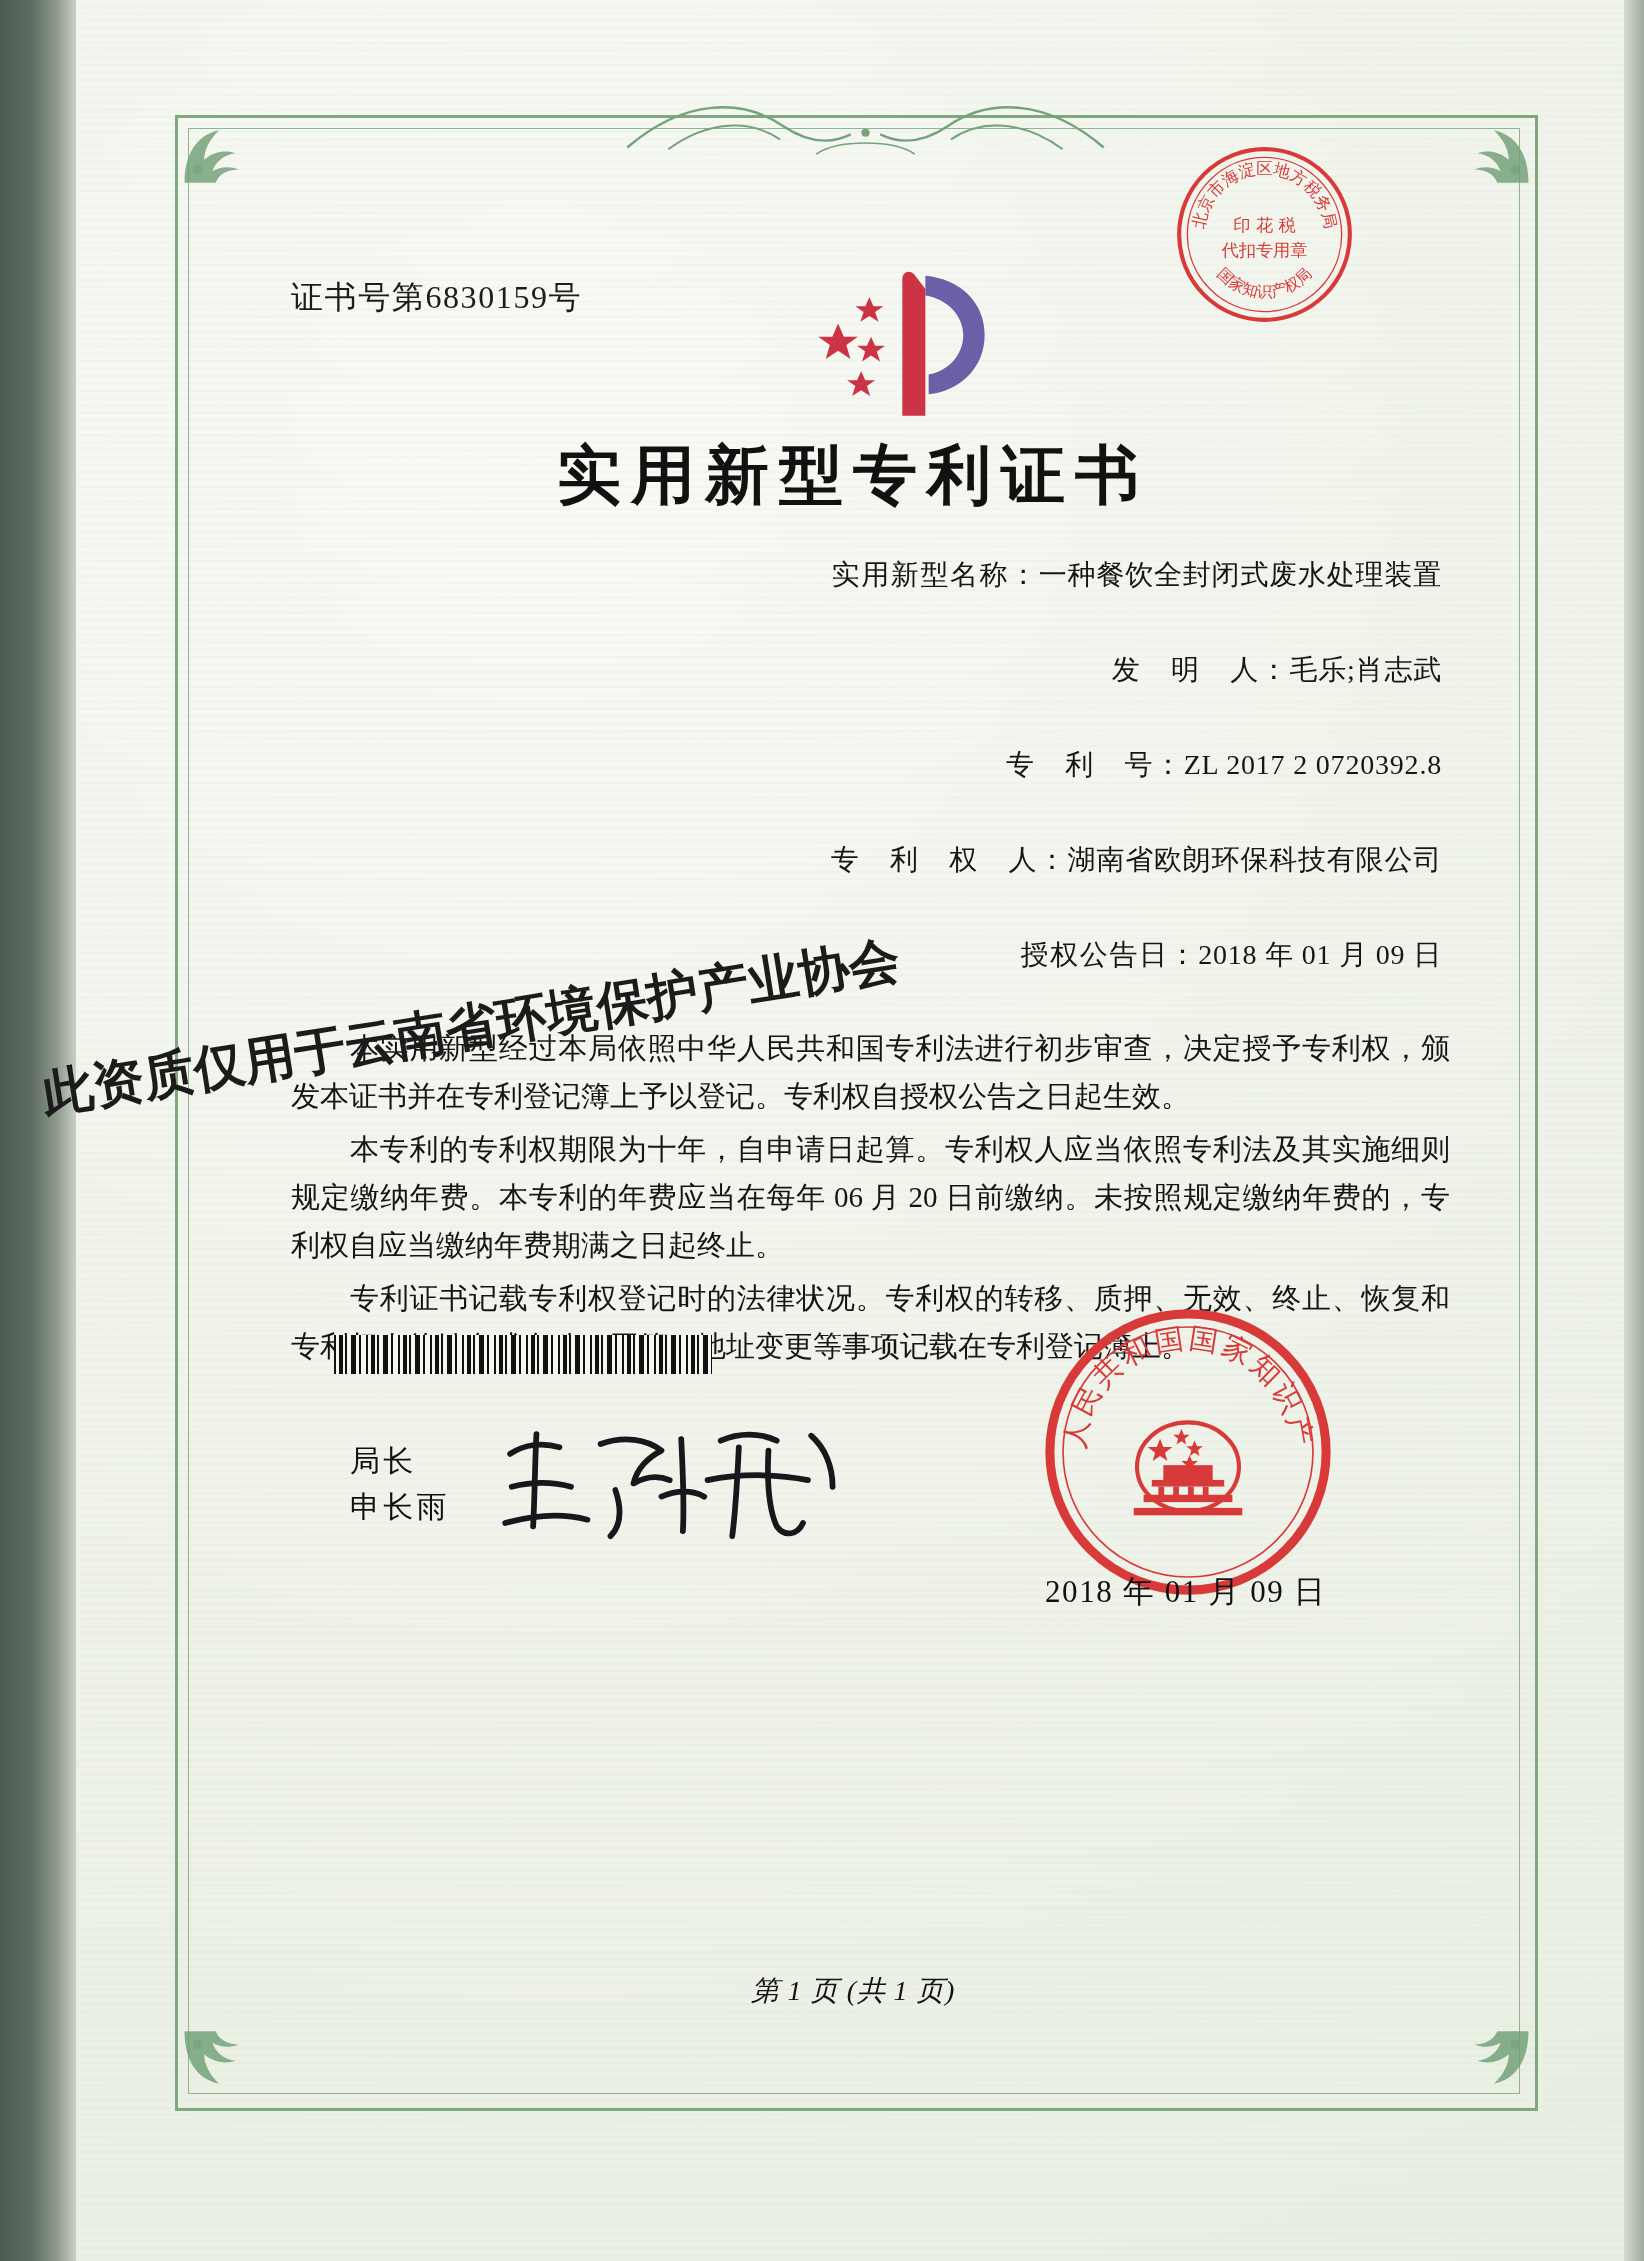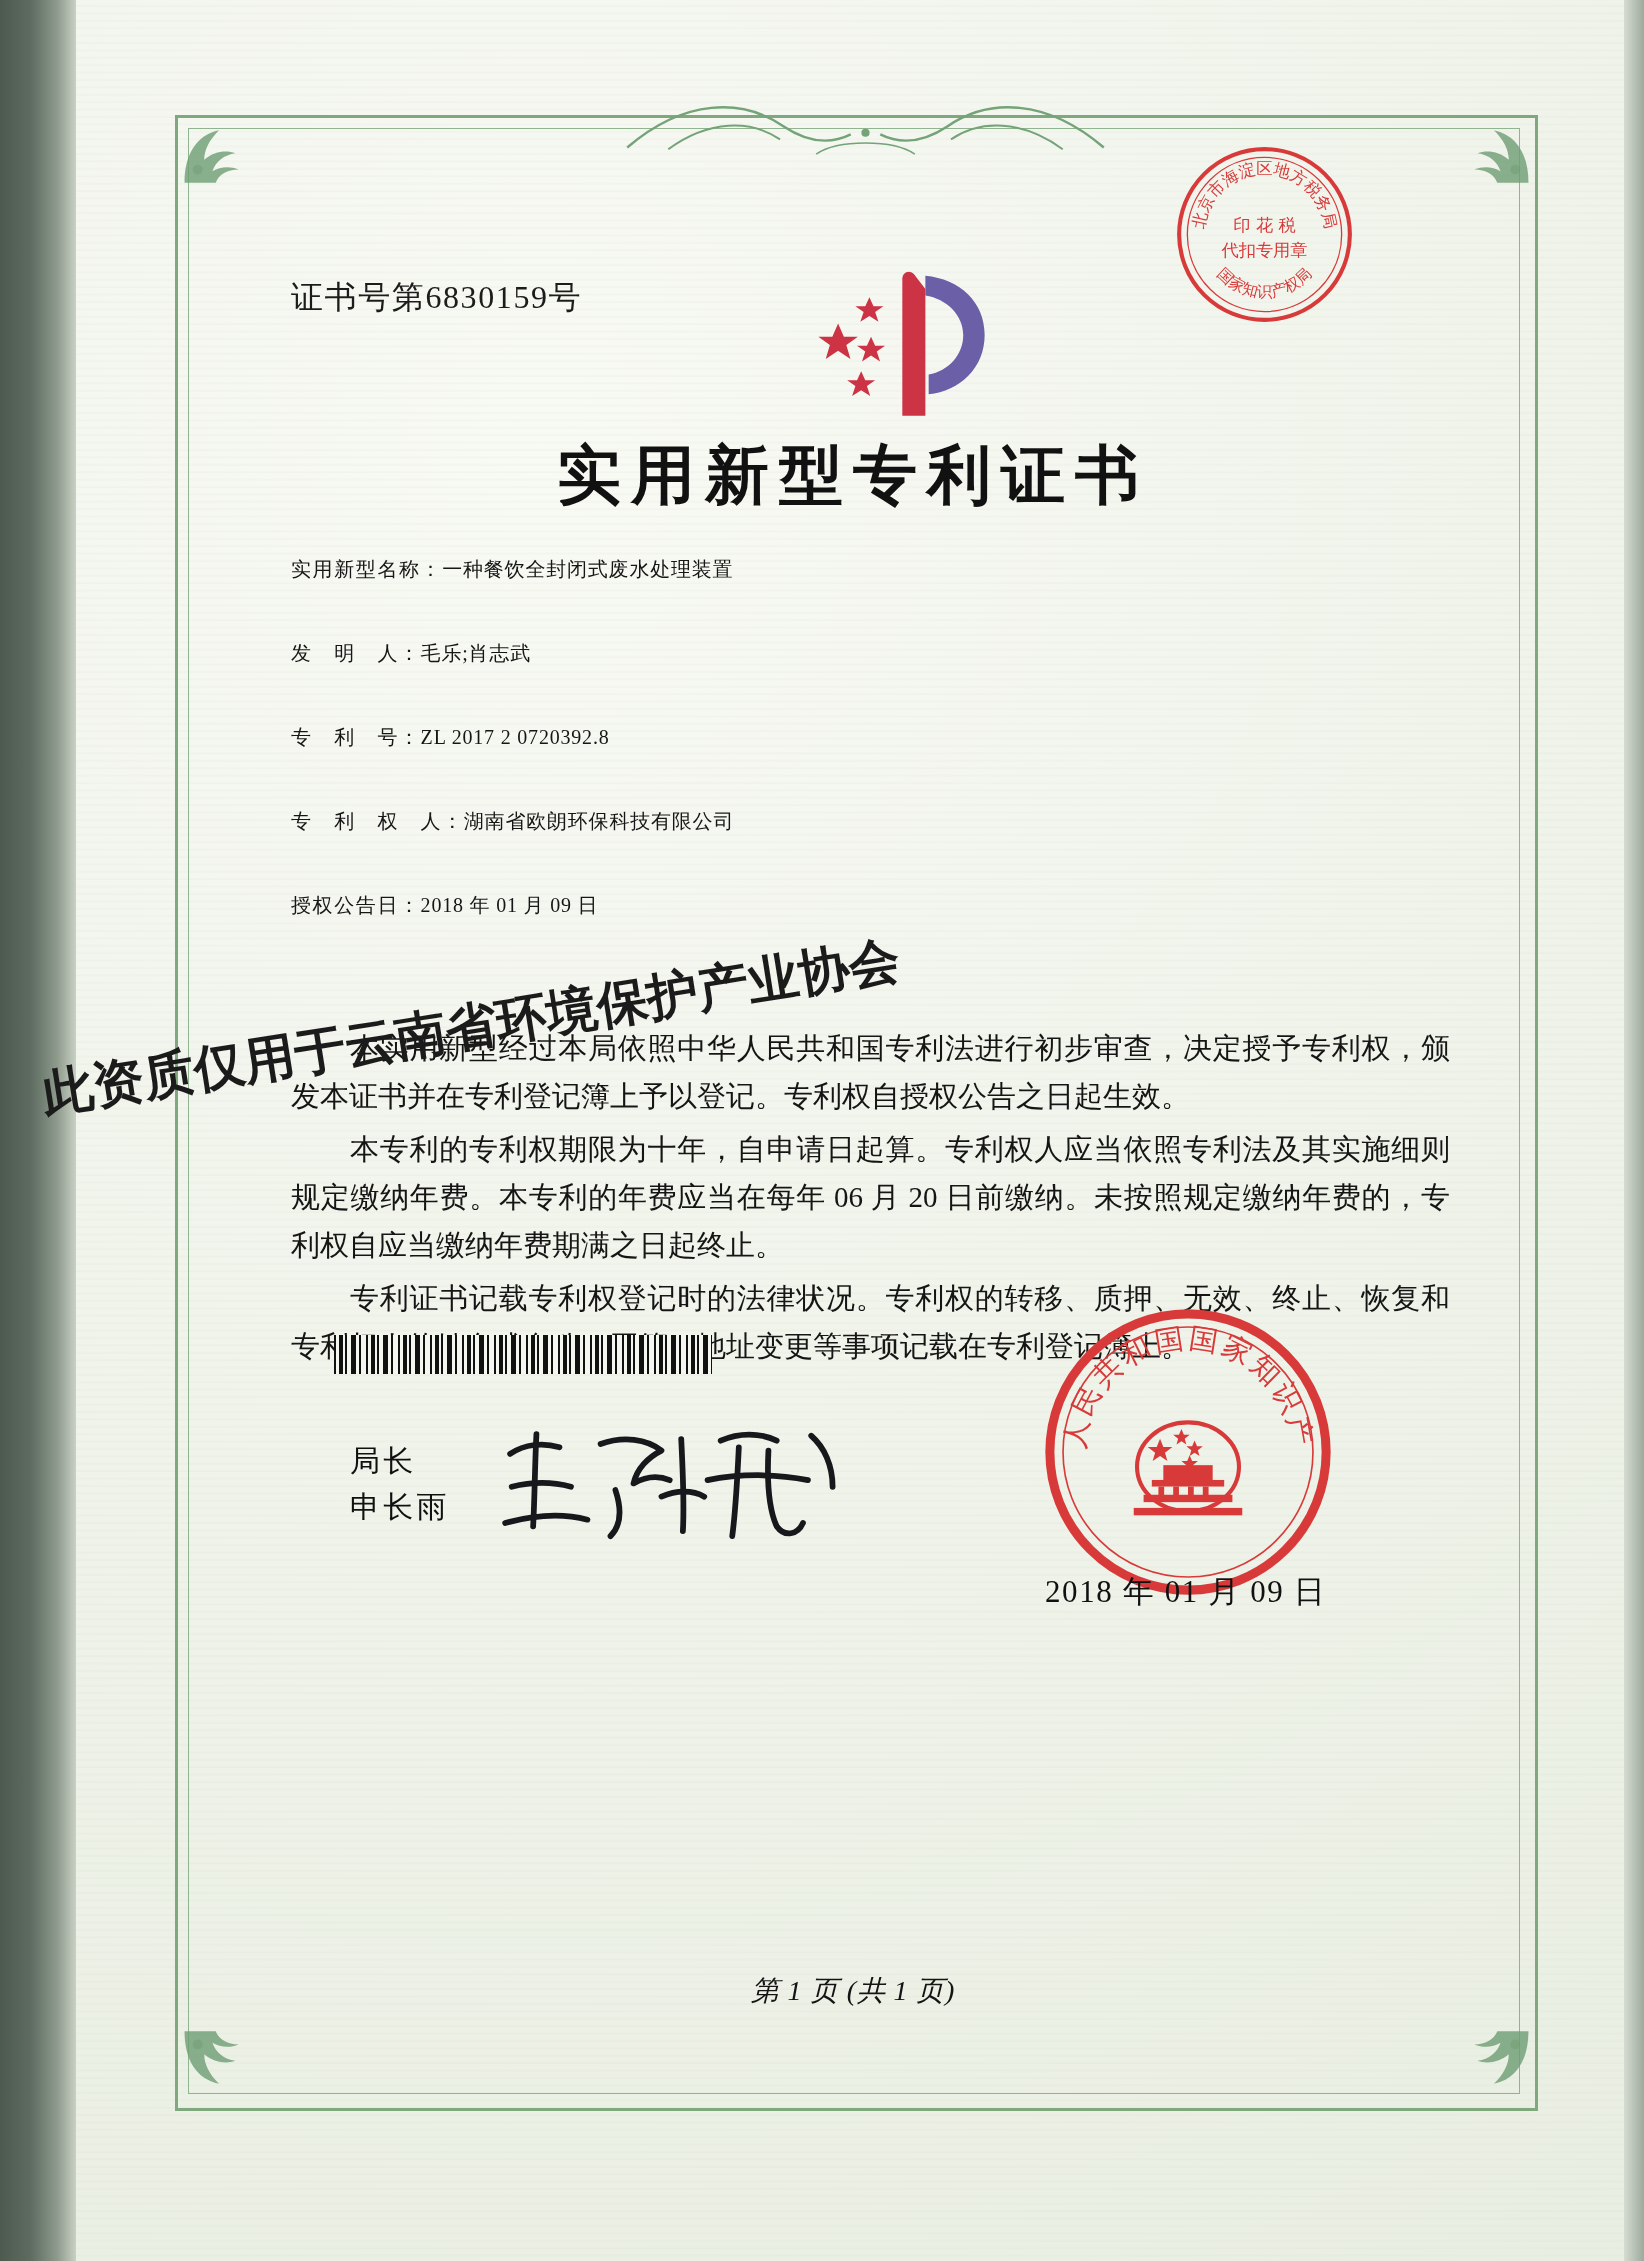--- a/index.html
+++ b/index.html
@@ -117,25 +117,26 @@
     color: #111;
   }
 
   .fields {
     position: absolute;
     left: 103px;
     top: 428px;
     width: 1151px;
   }
   .field {
-    font-size: 20px;
+    font-size: 28px;
     color: #161616;
     margin-bottom: 57px;
     letter-spacing: 0.8px;
     white-space: nowrap;
+    text-align: right;
   }
   .field .lbl { letter-spacing: 1.6px; }
   .field .val { letter-spacing: 0.8px; }
 
   .paragraphs {
     position: absolute;
     left: 103px;
     top: 896px;
     width: 1159px;
     font-size: 29px;

